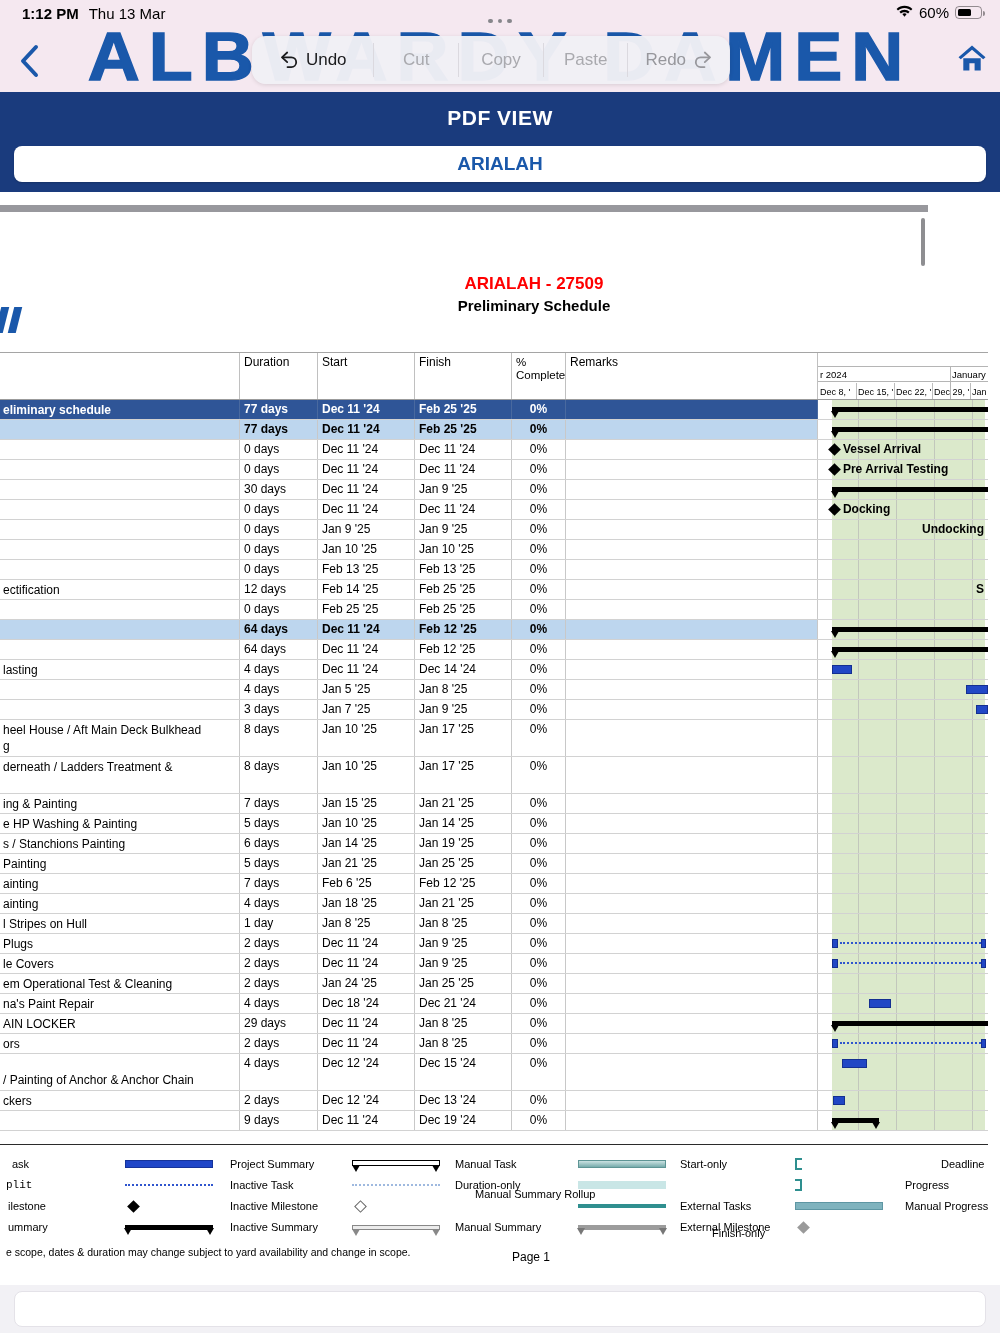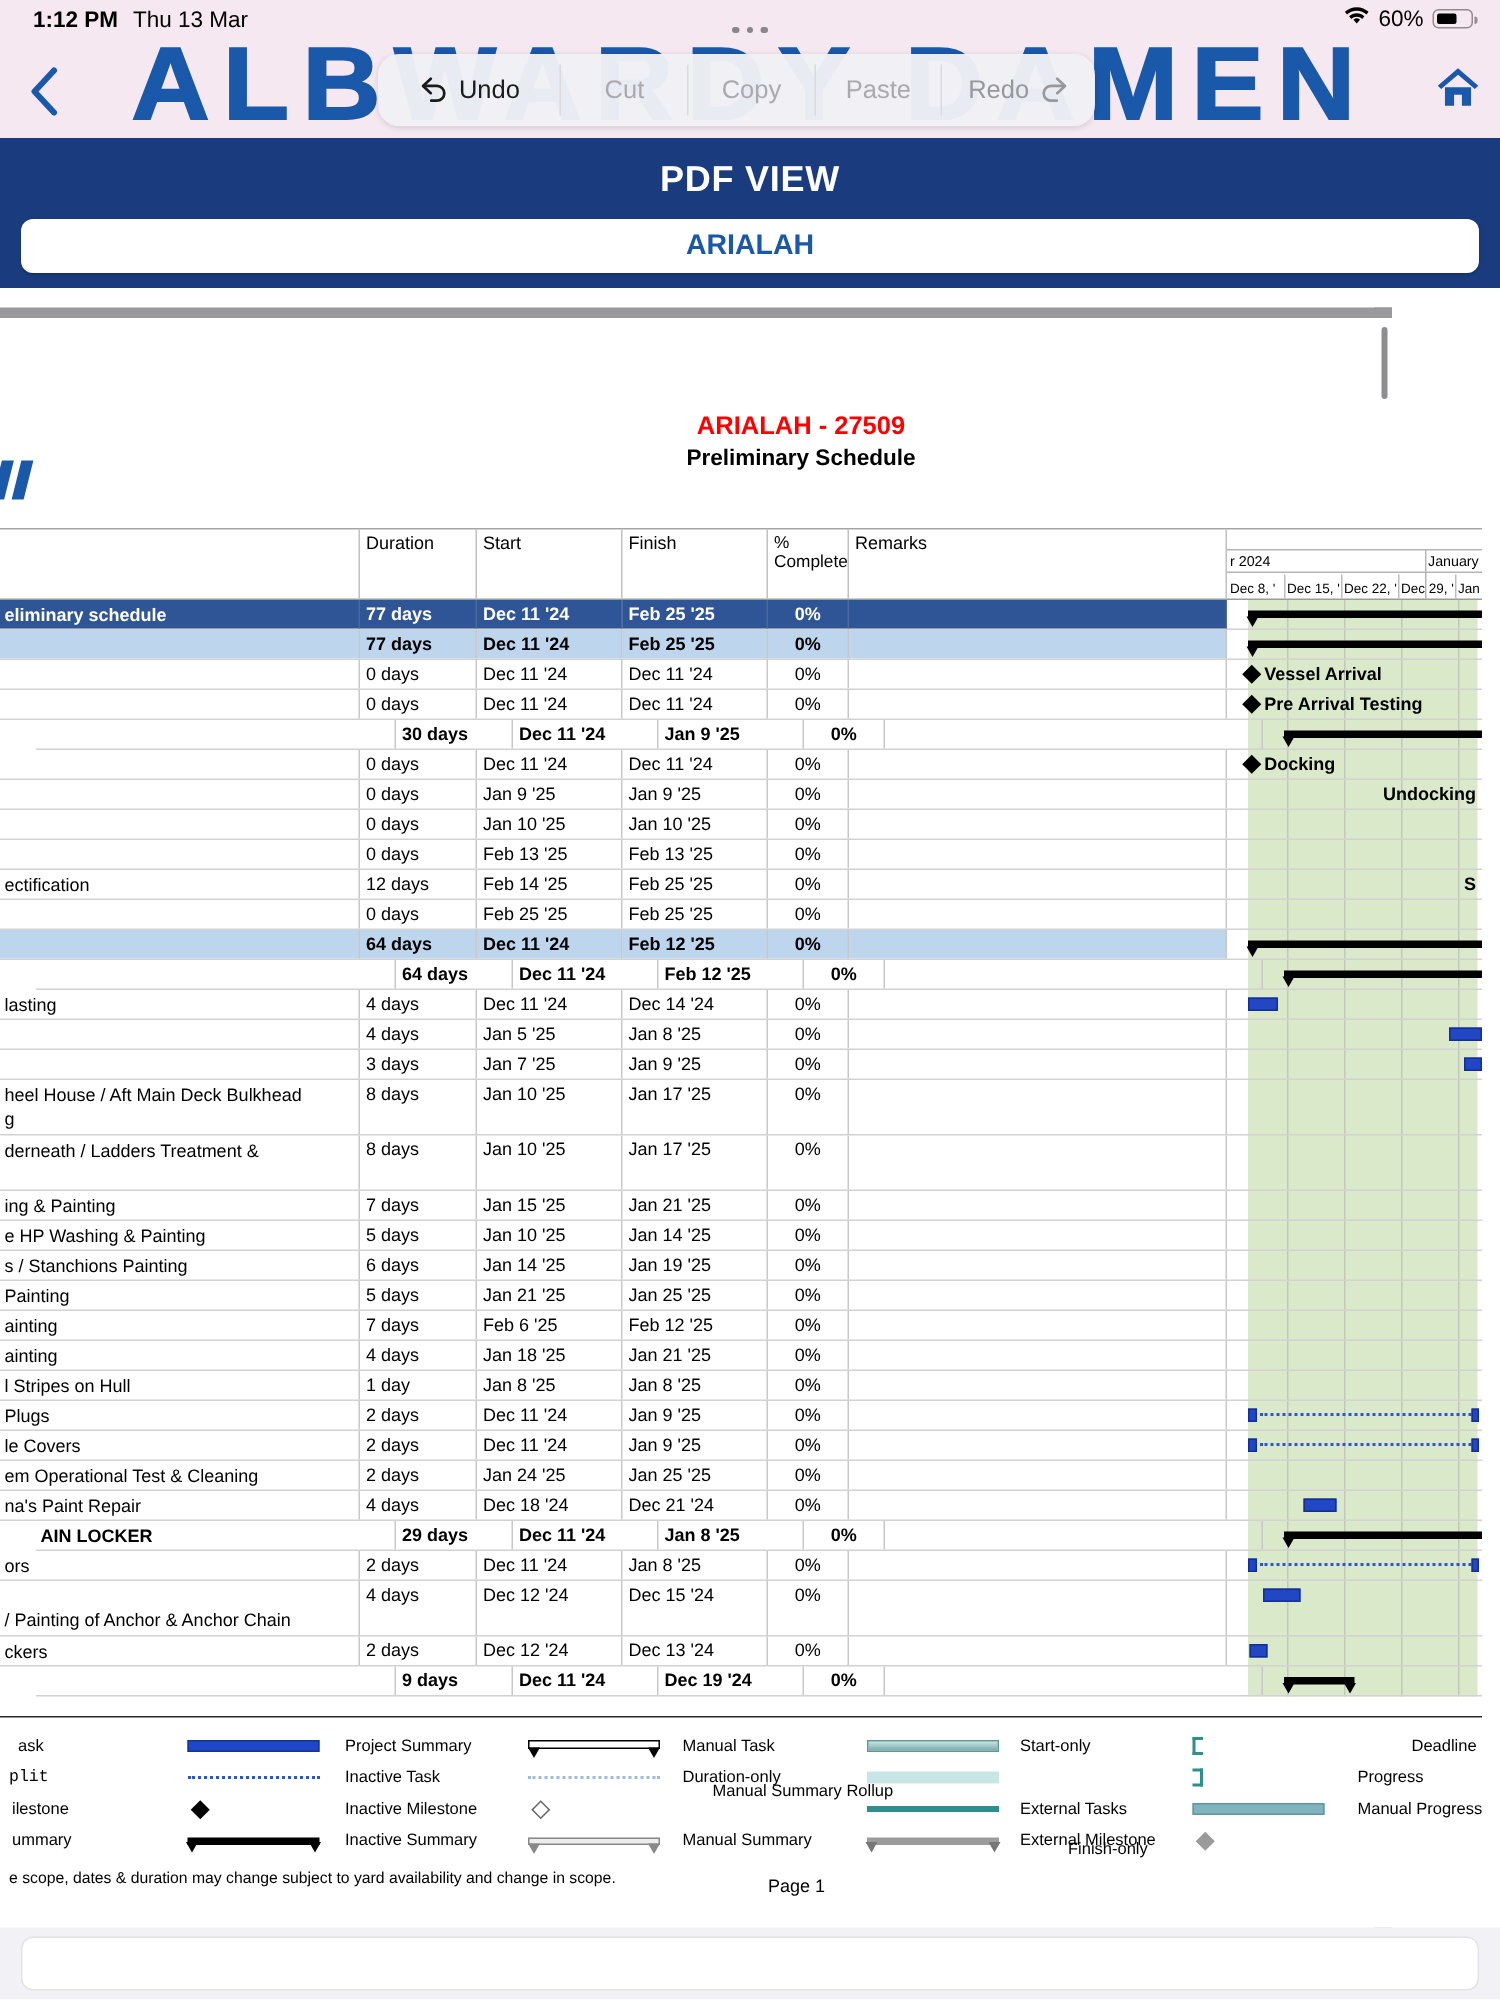--- a/index.html
+++ b/index.html
@@ -31,21 +31,21 @@
   .tbtn{display:flex;align-items:center;justify-content:center;gap:7px;background:none;border:none;
     font-family:"Liberation Sans",sans-serif;font-size:17px;cursor:pointer;}
   .tbtn.w-undo{width:122px;} .tbtn.w-mid{width:84px;justify-content:center;} .tbtn.w-redo{width:102px;}
   .tbtn.en{color:#1B1B1D;} .tbtn.dis{color:#A9A9AE;} .tbtn.semi{color:#97979C;}
   .tsep{width:1px;background:#DBD9DF;margin:7px 0;}
   .ticon svg{display:block;}
   .ticon.flip svg{transform:scaleX(-1);}
 
   
   .blueband{position:absolute;top:92px;left:0;width:1000px;height:100px;background:#1A3B7D;}
-  .pdfview-title{margin-top:14px;text-align:center;color:#fff;font-size:24px;font-weight:700;letter-spacing:.5px;}
+  .pdfview-title{margin-top:14px;text-align:center;color:#fff;font-size:21px;font-weight:700;letter-spacing:.5px;}
   .docfield{position:absolute;left:14px;right:14px;top:54px;height:36px;background:#fff;border-radius:8px;
     box-shadow:0 1px 2px rgba(0,0,0,.18);text-align:center;line-height:36px;color:#1A58AA;font-size:19px;font-weight:700;cursor:pointer;}
 
   
   .viewer{position:absolute;top:192px;left:0;width:928px;height:1093px;background:#fff;}
   .strip-top{position:absolute;top:13px;left:0;right:0;height:7px;background:#98989D;}
   .strip-right{position:absolute;top:13px;right:0;bottom:0;width:12px;background:#98989D;}
   .scrollind{position:absolute;right:3px;top:26px;width:4px;height:48px;border-radius:2px;background:rgba(50,50,55,.55);z-index:6;}
 
   .page{position:absolute;top:20px;left:0;width:988px;height:1073px;background:#fff;overflow:hidden;}
@@ -77,21 +77,21 @@
   .trow{height:20px;position:relative;z-index:1;border-bottom:1px solid #D2D2D2;}
   .trow.tall{height:37px;}
   .trow .c{border-right:1px solid #C8C8C8;padding:2px 4px;overflow:hidden;white-space:nowrap;line-height:15px;}
   .trow .c.name{white-space:pre-line;line-height:16px;padding-left:3px;}
   .trow .c.pct{text-align:center;}
   .trow .c.gantt{border-right:none;position:relative;padding:0;}
   .style-header .c:not(.gantt){background:#2F5597;color:#fff;border-right-color:#49699F;}
   .style-header{font-weight:700;}
   .style-sub .c:not(.gantt){background:#BDD6EE;}
   .style-sub{font-weight:700;}
-  .style-bold{font-weight:700;margin-left:24px;}
+  .style-bold{font-weight:400;}
 
   
   .gbar{position:absolute;}
   .gsummary{top:7px;height:5px;background:#000;}
   .gsummary .cs,.gsummary .ce{position:absolute;top:4px;width:0;height:0;border-left:4px solid transparent;border-right:4px solid transparent;border-top:7px solid #000;}
   .gsummary .cs{left:-1px;} .gsummary .ce{right:-1px;}
   .gtask{top:5px;height:9px;background:#2147C5;border:1px solid #142F92;}
   .gms{position:absolute;top:5px;width:9px;height:9px;background:#000;transform:rotate(45deg);}
   .glabel{position:absolute;top:2px;font-size:12px;font-weight:700;white-space:nowrap;}
   .glabel.gright{right:4px;}

